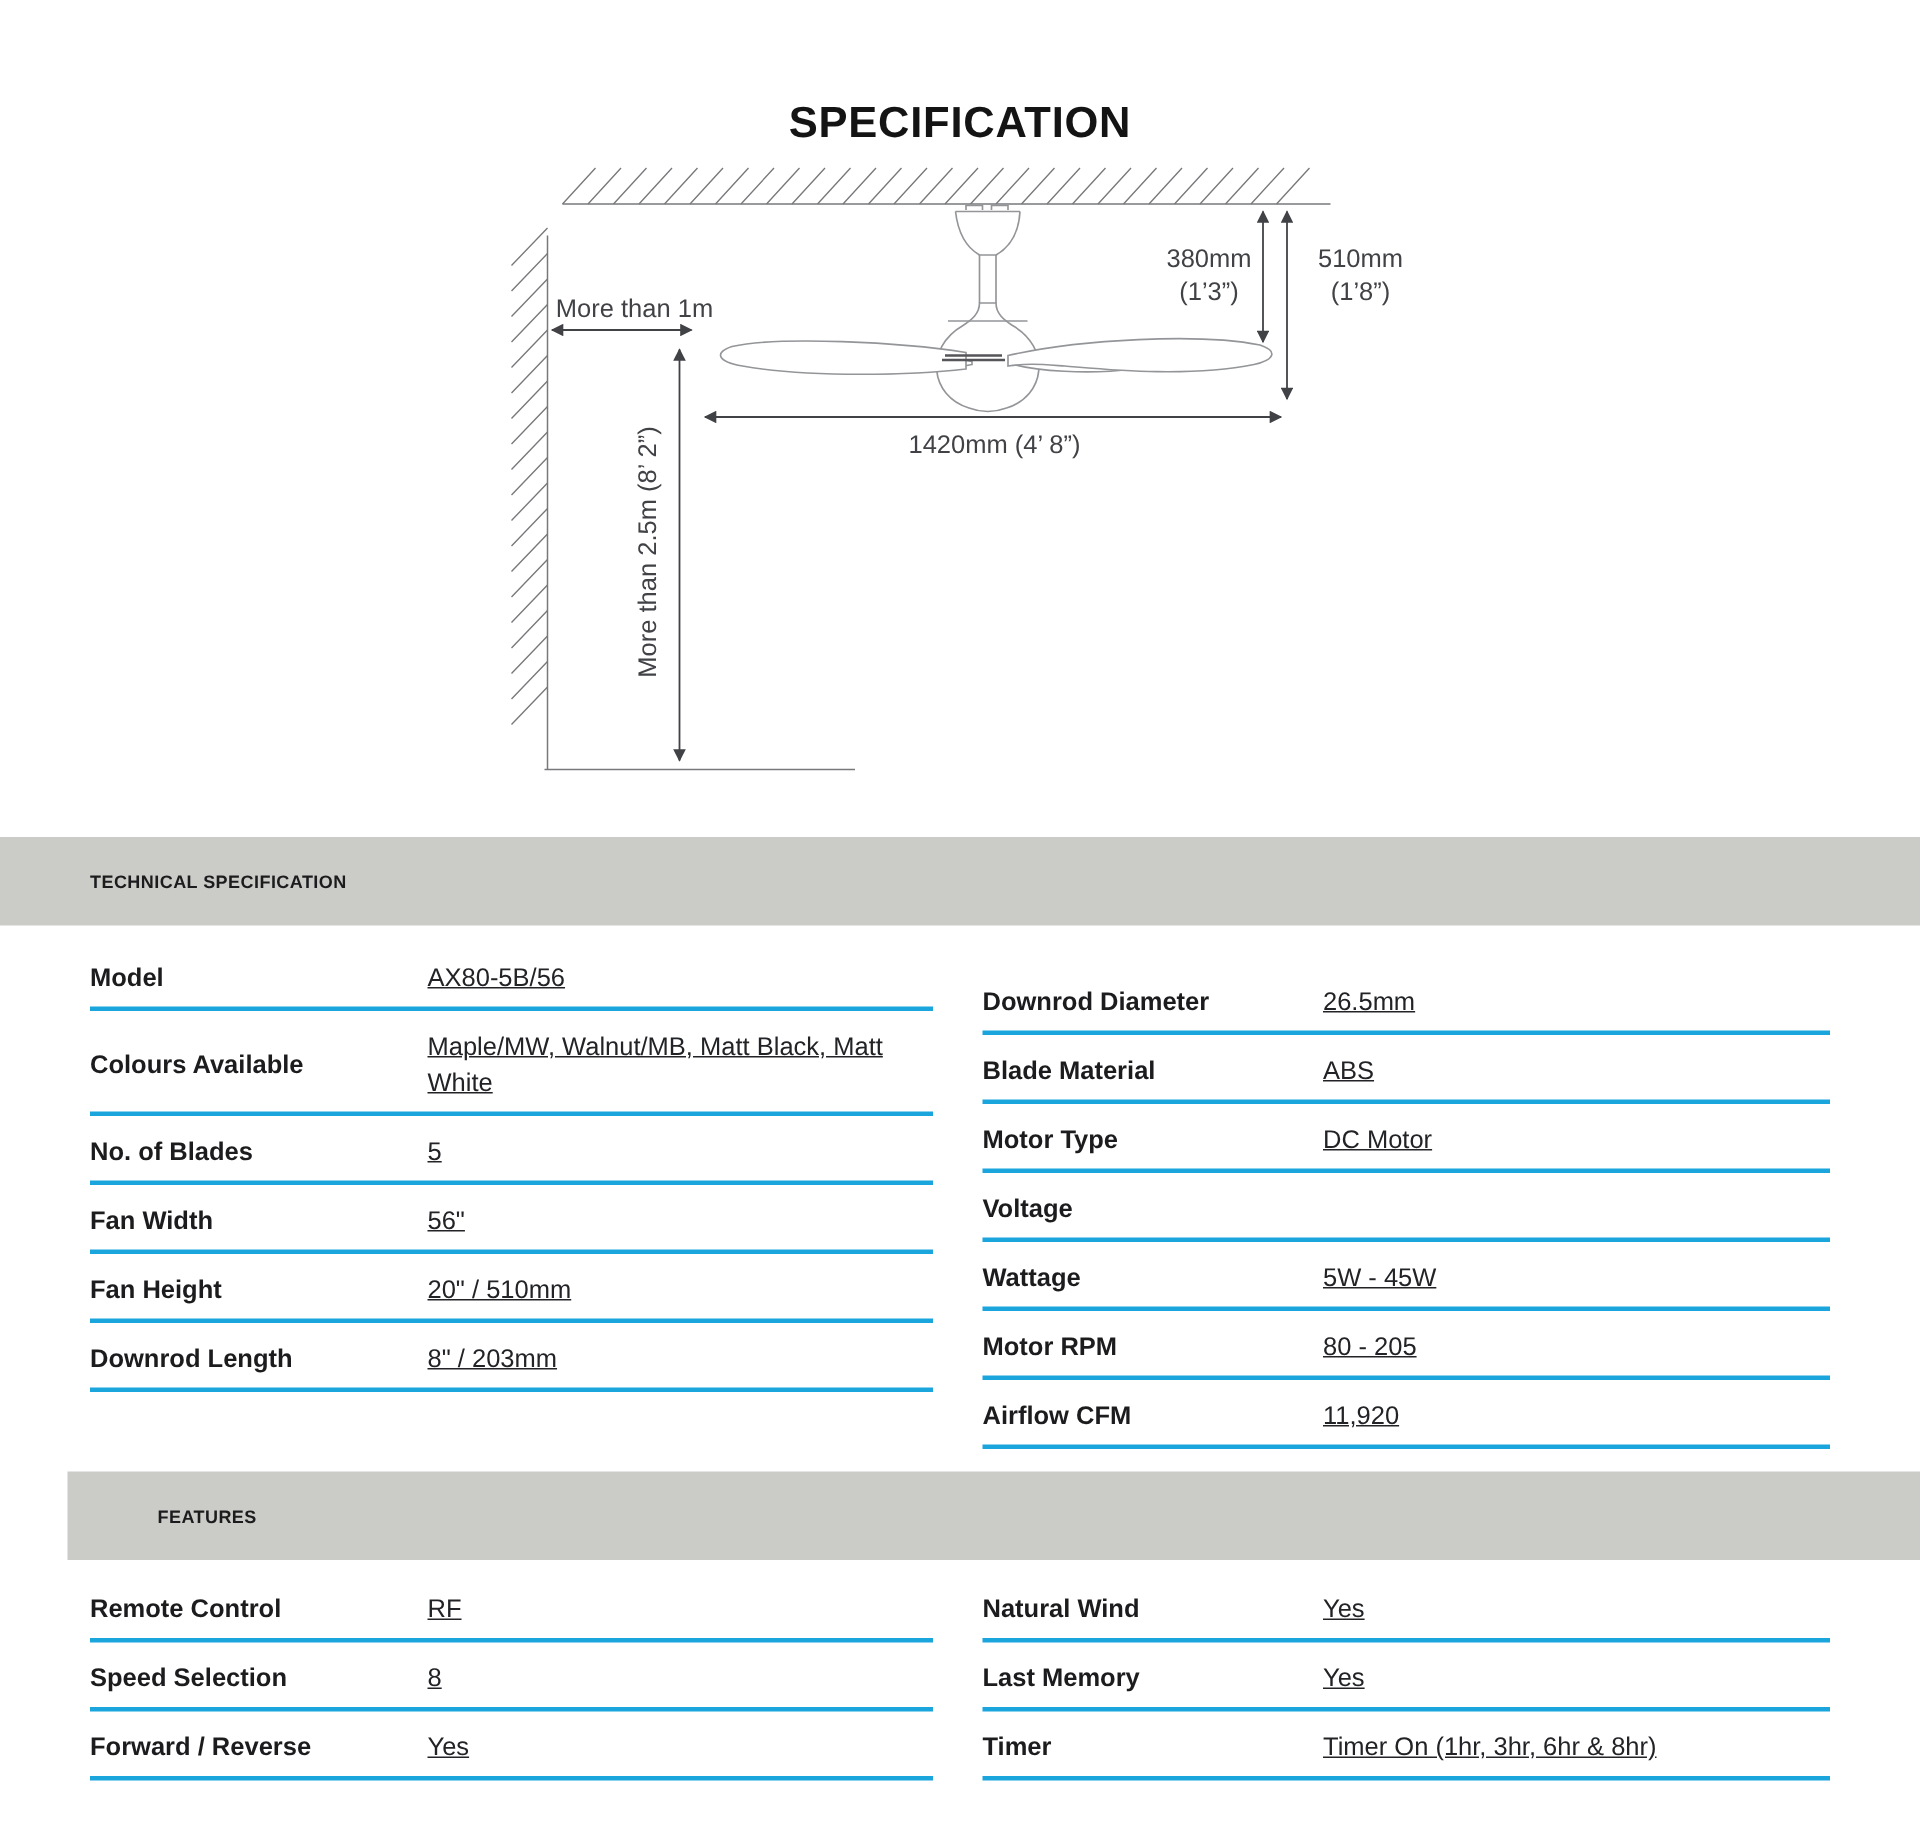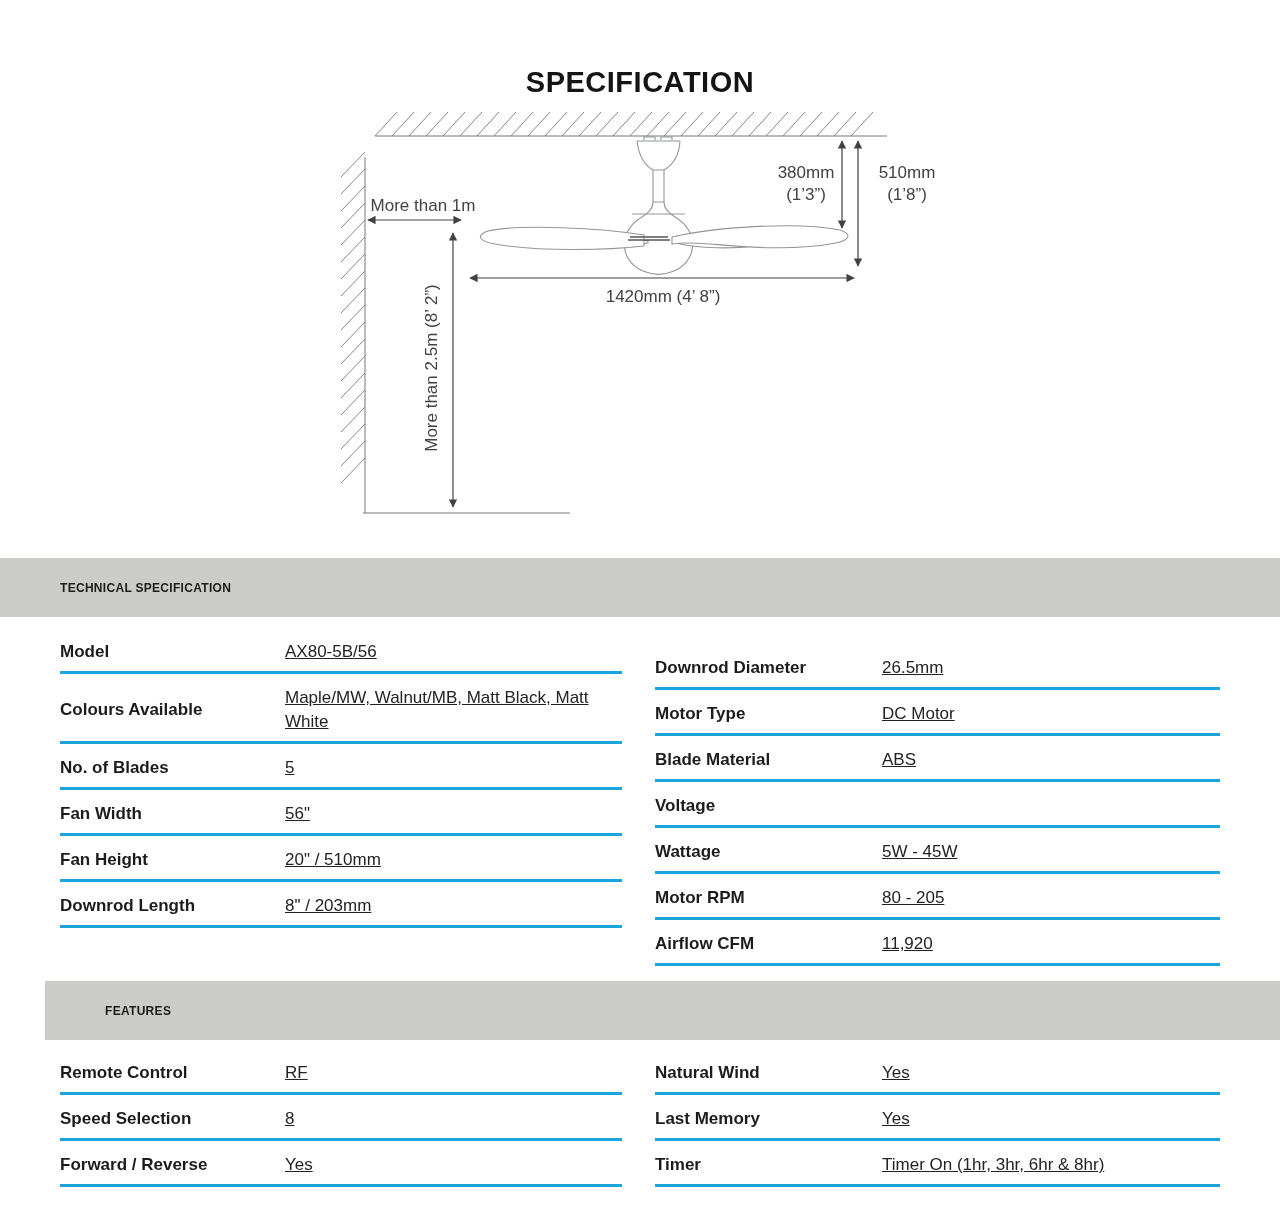--- a/index.html
+++ b/index.html
@@ -142,26 +142,26 @@
         <span class="label">Downrod Length</span>
         <span class="value">8" / 203mm</span>
       </div>
     </div>
   <div class="spec-col col-tech-right">
       <div class="spec-row">
         <span class="label">Downrod Diameter</span>
         <span class="value">26.5mm</span>
       </div>
       <div class="spec-row">
+        <span class="label">Blade Material</span>
+        <span class="value">ABS</span>
+      </div>
+      <div class="spec-row">
         <span class="label">Motor Type</span>
         <span class="value">DC Motor</span>
-      </div>
-      <div class="spec-row">
-        <span class="label">Blade Material</span>
-        <span class="value">ABS</span>
       </div>
       <div class="spec-row">
         <span class="label">Voltage</span>
       </div>
       <div class="spec-row">
         <span class="label">Wattage</span>
         <span class="value">5W - 45W</span>
       </div>
       <div class="spec-row">
         <span class="label">Motor RPM</span>

